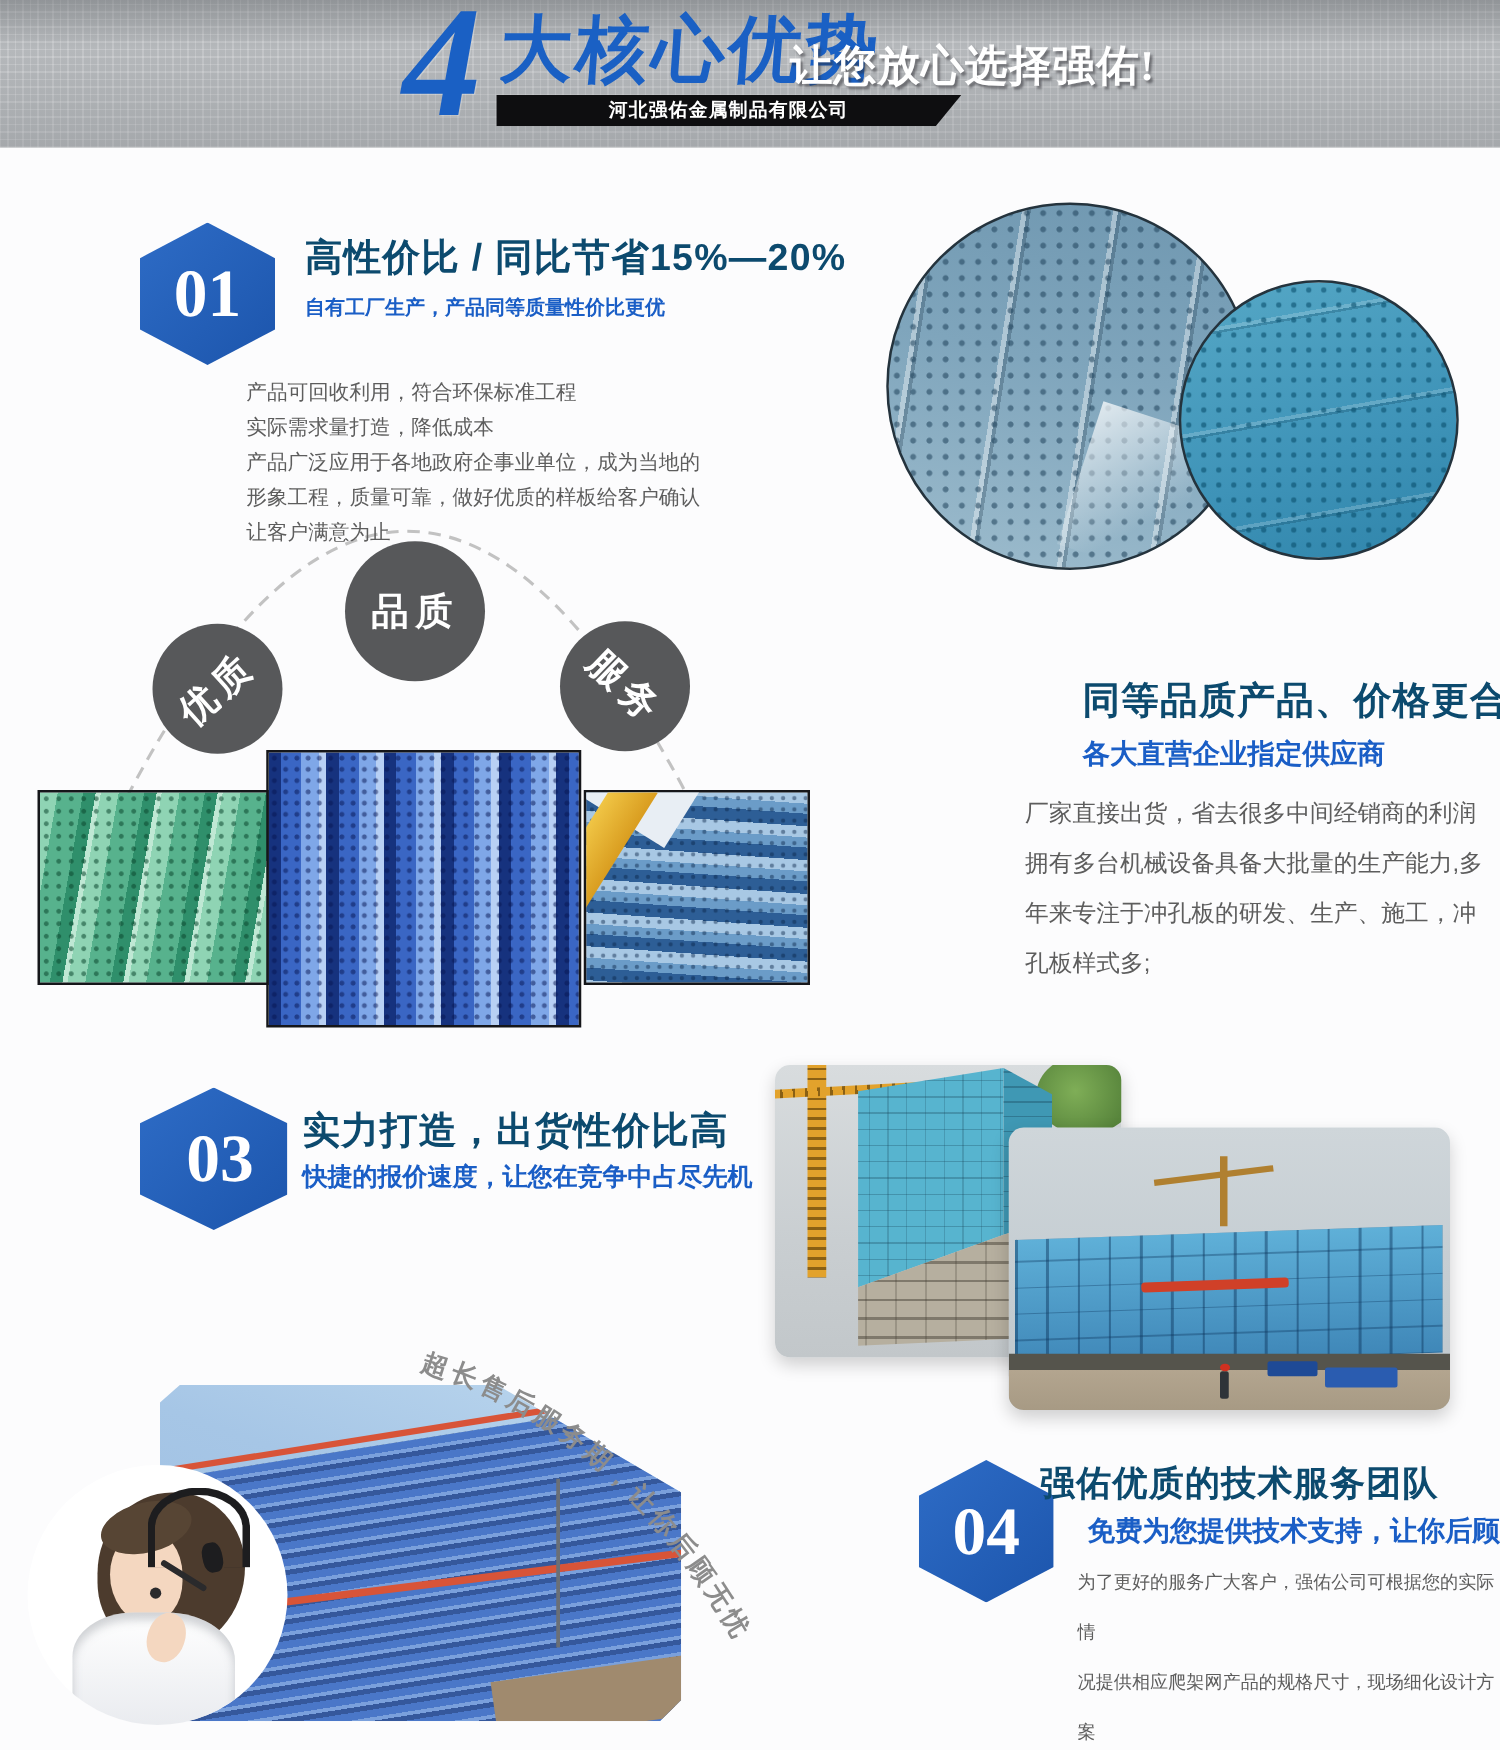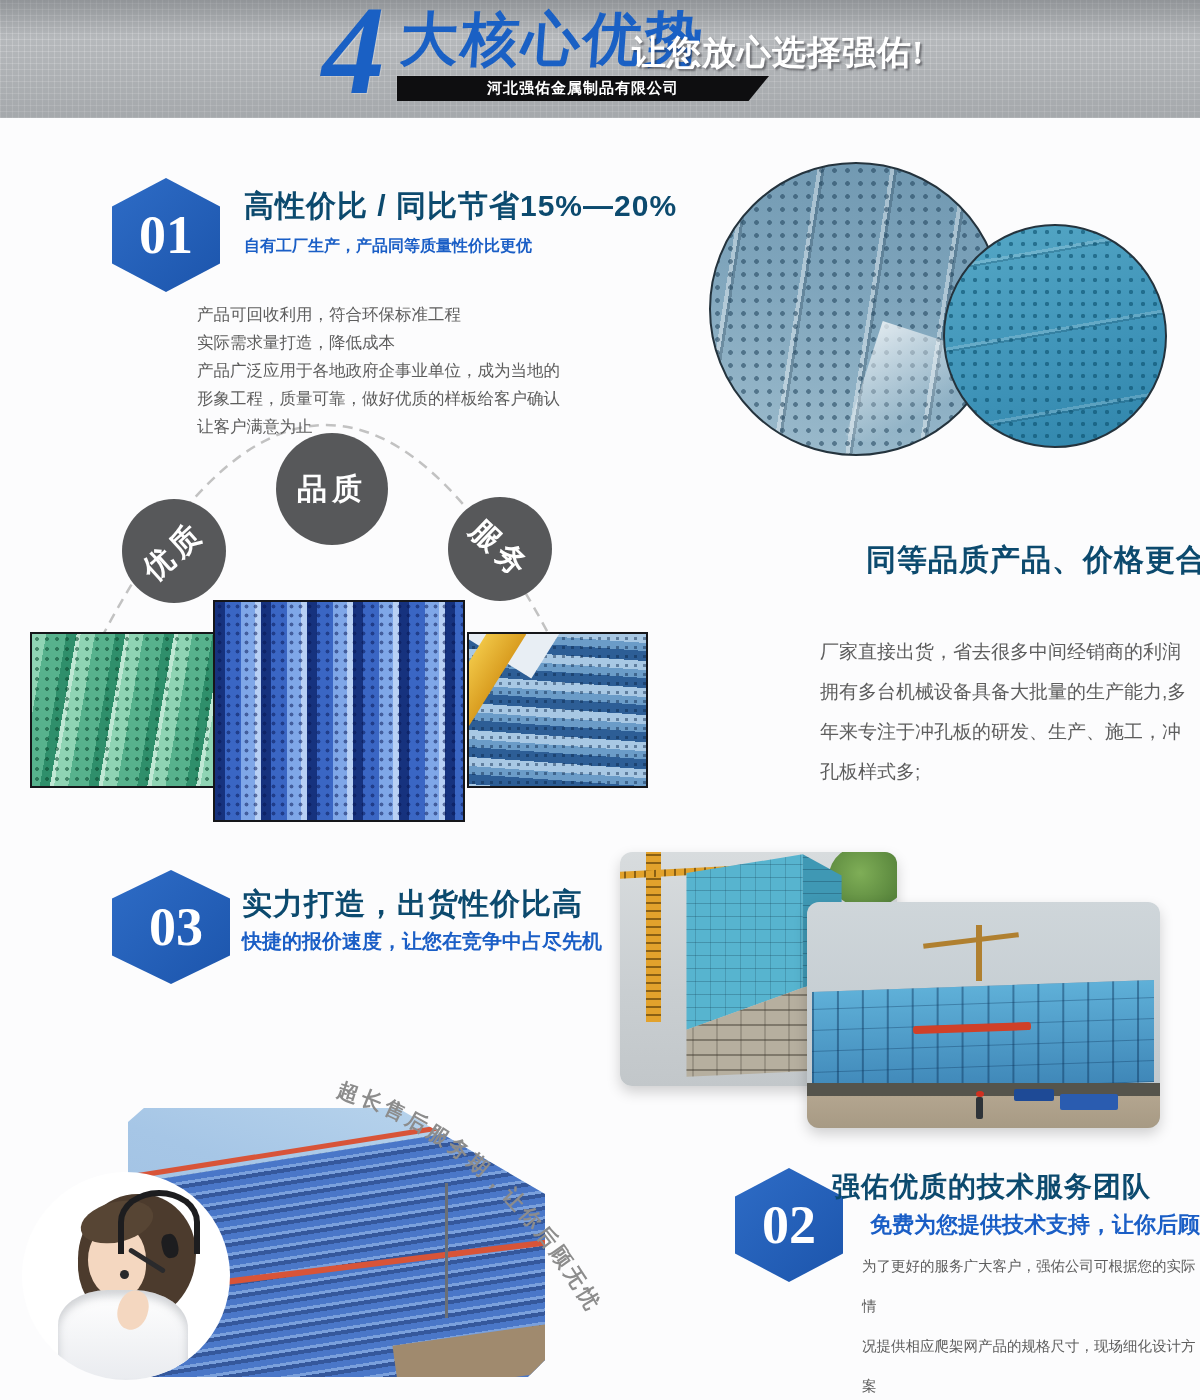--- a/index.html
+++ b/index.html
@@ -198,20 +198,21 @@
   <div class="hex hex1">01</div>
   <div class="sec-title t1">高性价比 / 同比节省15%—20%</div>
   <div class="sec-sub s1">自有工厂生产，产品同等质量性价比更优</div>
   <div class="sec-body b1">产品可回收利用，符合环保标准工程
 实际需求量打造，降低成本
 产品广泛应用于各地政府企事业单位，成为当地的
 形象工程，质量可靠，做好优质的样板给客户确认
 让客户满意为止</div>
 
   <div class="sec-title t2">同等品质产品、价格更合理</div>
+  <div class="sec-sub s2">各大直营企业指定供应商</div>
   <div class="sec-body b2">厂家直接出货，省去很多中间经销商的利润
 拥有多台机械设备具备大批量的生产能力,多
 年来专注于冲孔板的研发、生产、施工，冲
 孔板样式多;</div>
 
   <div class="hex hex3">03</div>
   <div class="sec-title t3">实力打造，出货性价比高</div>
   <div class="sec-sub s3">快捷的报价速度，让您在竞争中占尽先机</div>
 
   <div class="photo photoA">
@@ -229,21 +230,21 @@
     <div class="pb-ribbon"></div>
     <div class="pb-base"></div>
     <div class="pb-ground"></div>
     <div class="pb-pile1"></div>
     <div class="pb-pile2"></div>
     <div class="pb-worker">
       <div class="pb-helmet"></div>
     </div>
   </div>
 
-  <div class="hex hex4">02</div>
+  <div class="hex hex4">04</div>
   <div class="sec-title t4">强佑优质的技术服务团队</div>
   <div class="sec-sub s4">免费为您提供技术支持，让你后顾之忧</div>
   <div class="sec-body b4">为了更好的服务广大客户，强佑公司可根据您的实际情
 况提供相应爬架网产品的规格尺寸，现场细化设计方案
 让您买的放心，用的舒心!</div>
 
   <div class="fence">
     <div class="fence-mesh"></div>
     <div class="fence-red1"></div>
     <div class="fence-red2"></div>

